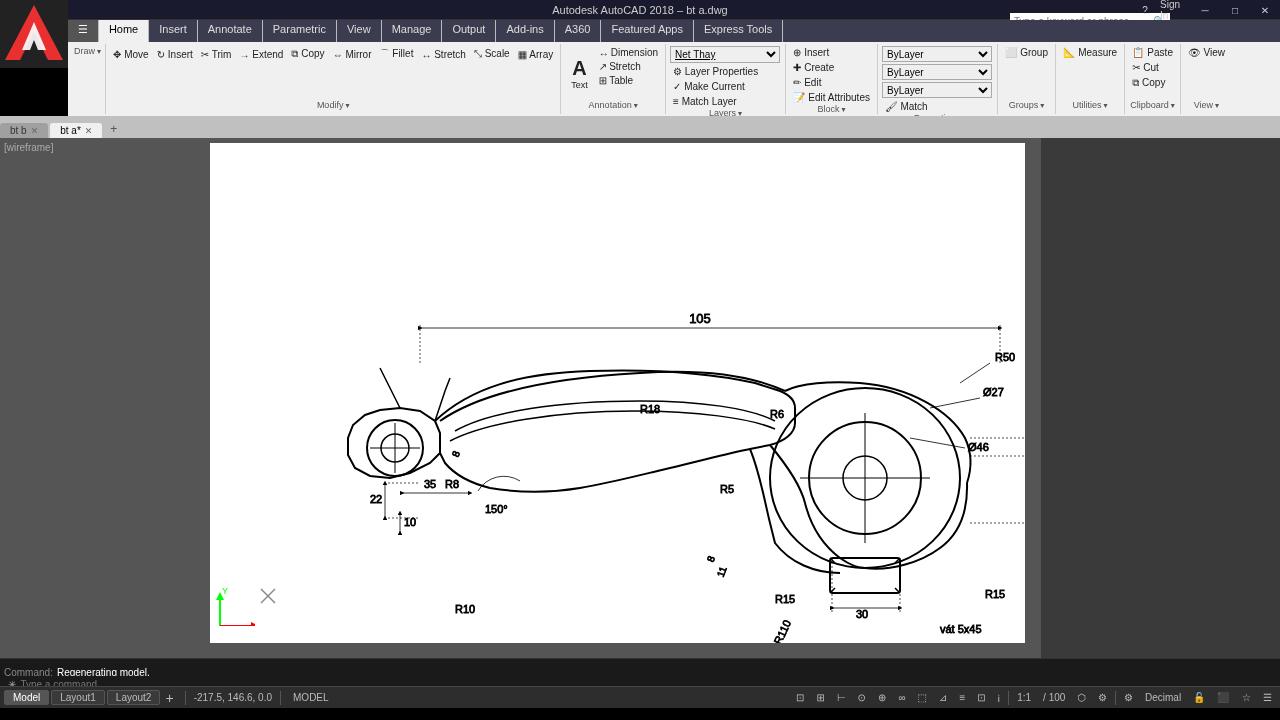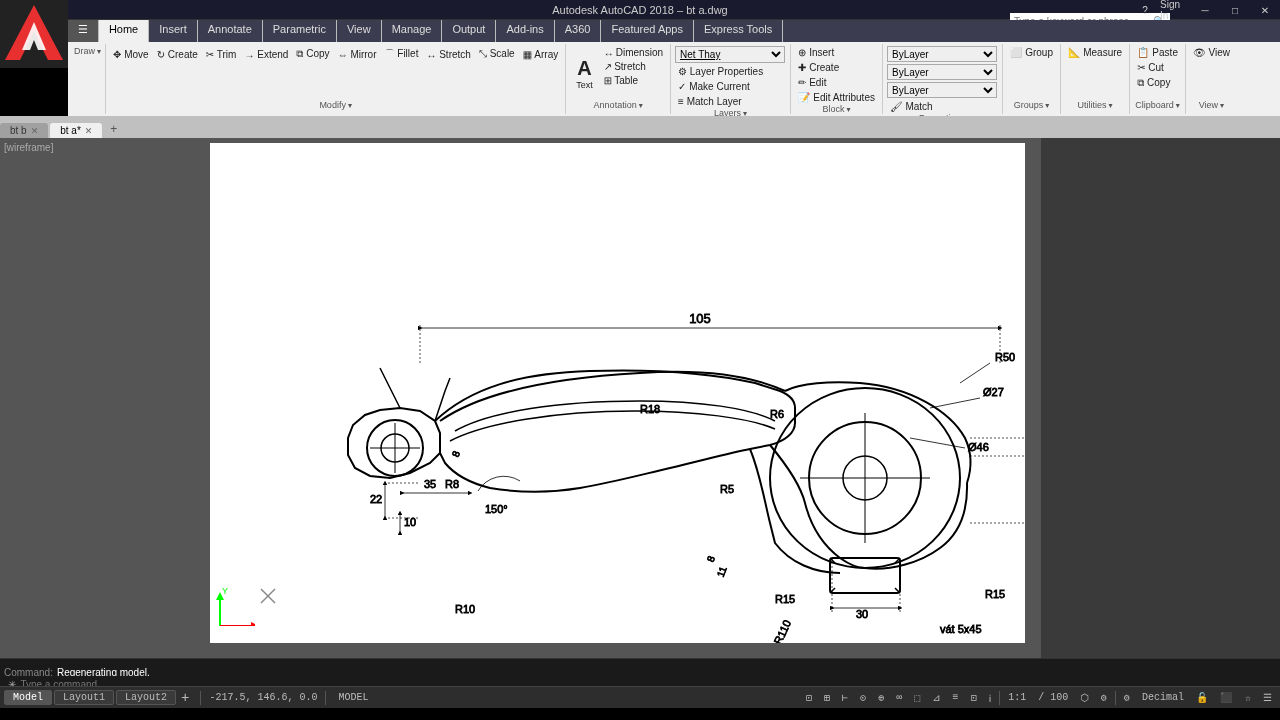--- a/index.html
+++ b/index.html
@@ -48,21 +48,21 @@
 
     
     #navcube { position: absolute; top: 145px; right: 5px; width: 75px; height: 120px; }
 
     
     #cmdarea { position: absolute; top: 658px; left: 0; width: 1280px; height: 28px; background: #1a1a1a; display: flex; align-items: center; gap: 4px; padding: 0 4px; border-top: 1px solid #333; }
     #cmdarea .cmd-label { font-size: 10px; color: #888; }
     #cmdarea .cmd-text { font-size: 10px; color: #fff; }
 
     
-    #statusbar { position: absolute; top: 686px; left: 0; width: 1280px; height: 22px; background: #2d2d2d; display: flex; align-items: center; padding: 0 4px; gap: 8px; border-top: 1px solid #444; font-family: Liberation Mono, monospace; }
+    #statusbar { position: absolute; top: 686px; left: 0; width: 1280px; height: 22px; background: #2d2d2d; display: flex; align-items: center; padding: 0 4px; gap: 8px; border-top: 1px solid #444; }
     #statusbar .sitem { font-size: 10px; color: #bbb; cursor: pointer; padding: 0 4px; }
     #statusbar .sep { width: 1px; height: 14px; background: #555; }
     #statusbar .tabs-section { display: flex; align-items: center; gap: 2px; }
     #statusbar .stab { font-size: 10px; color: #bbb; padding: 1px 8px; cursor: pointer; background: #3a3a3a; border: 1px solid #555; border-radius: 2px; }
     #statusbar .stab.active { color: #fff; background: #555; }
     #statusbar .stab-add { font-size: 14px; color: #bbb; cursor: pointer; padding: 0 3px; }
     #statusbar .coords { font-size: 10px; color: #bbb; }
     #statusbar .right-items { margin-left: auto; display: flex; align-items: center; gap: 4px; }
 
     
@@ -130,21 +130,21 @@
 
   <div id="ribbon-content" style="display:flex;height:75px;background:#f0f0f0;padding:2px;border-bottom:1px solid #ccc;">
 
     <div class="group-wrap" style="border-right:1px solid #ccc;padding:2px 4px;">
       <div class="group-bottom">Draw <span class="arrow">▾</span></div>
     </div>
 
     <div class="group-wrap" style="border-right:1px solid #ccc;padding:2px 4px;">
       <div class="group-top" style="display:flex;gap:2px;flex-wrap:wrap;align-content:flex-start;">
         <div class="rib-btn-small">✥ Move</div>
-        <div class="rib-btn-small">↻ Create</div>
+        <div class="rib-btn-small">↻ Insert</div>
         <div class="rib-btn-small">✂ Trim</div>
         <div class="rib-btn-small">→ Extend</div>
         <div class="rib-btn-small">⧉ Copy</div>
         <div class="rib-btn-small">⇔ Mirror</div>
         <div class="rib-btn-small">⌒ Fillet</div>
         <div class="rib-btn-small">↔ Stretch</div>
         <div class="rib-btn-small">⤡ Scale</div>
         <div class="rib-btn-small">▦ Array</div>
       </div>
       <div class="group-bottom">Modify <span class="arrow">▾</span></div>

